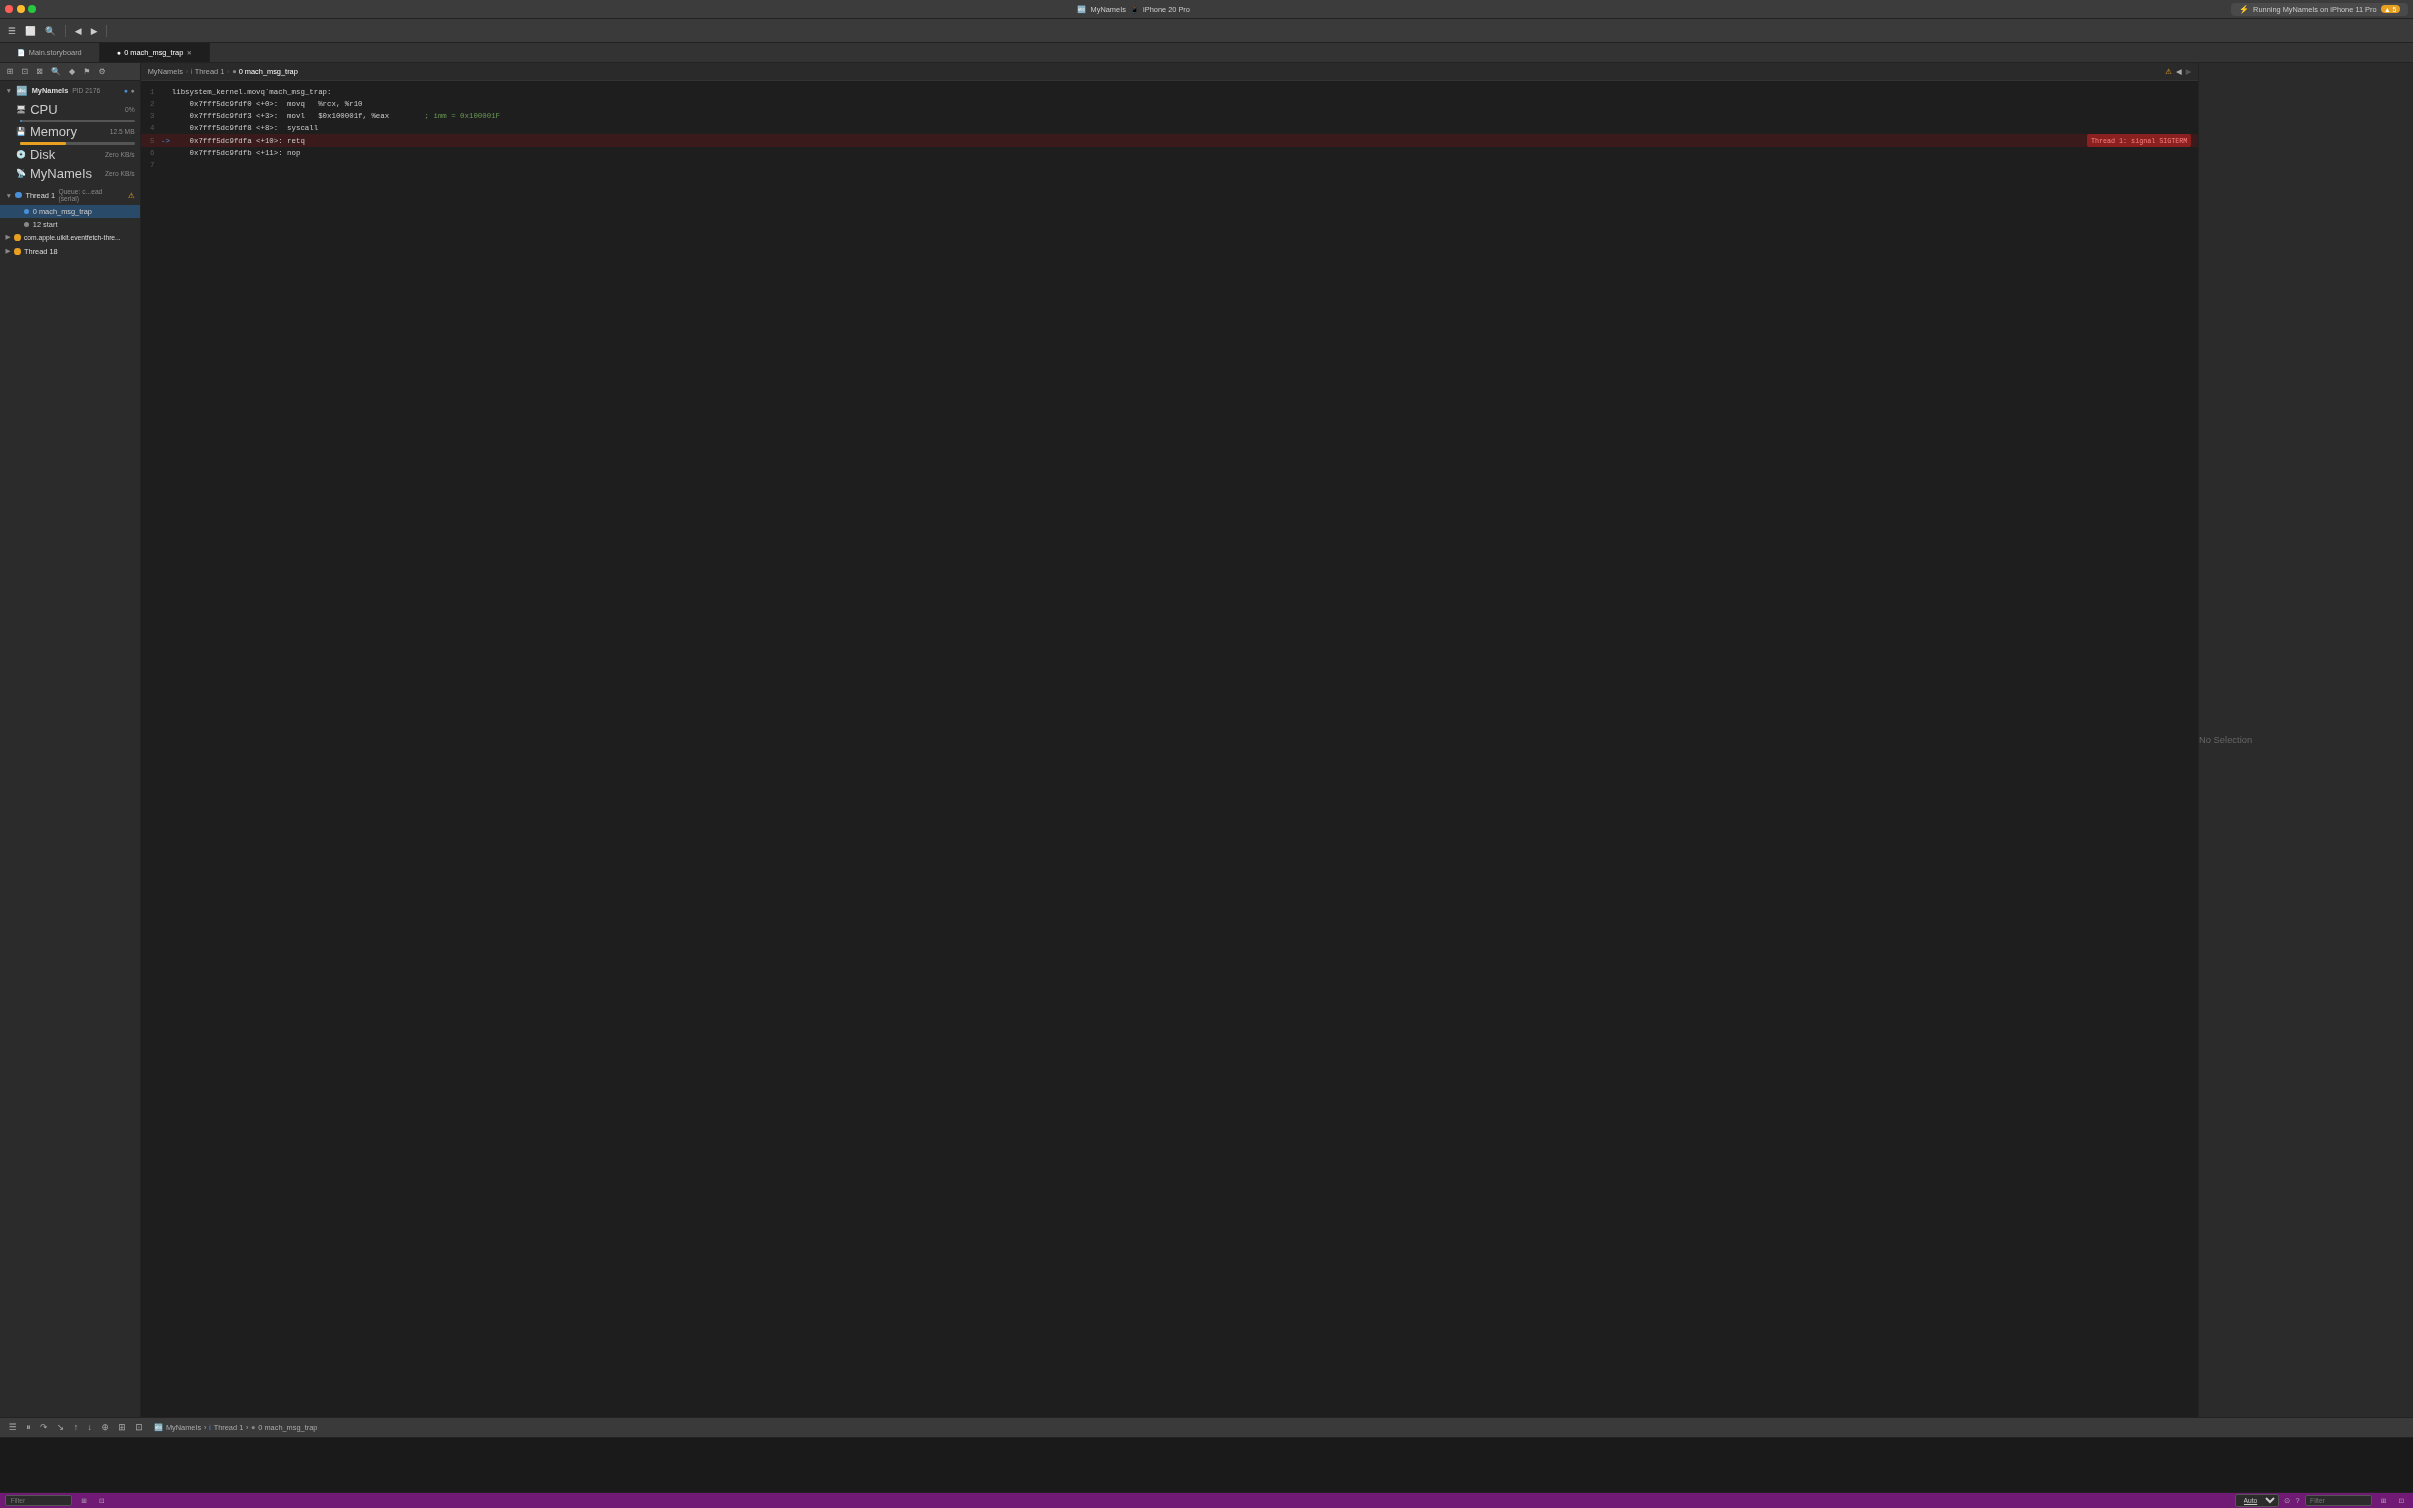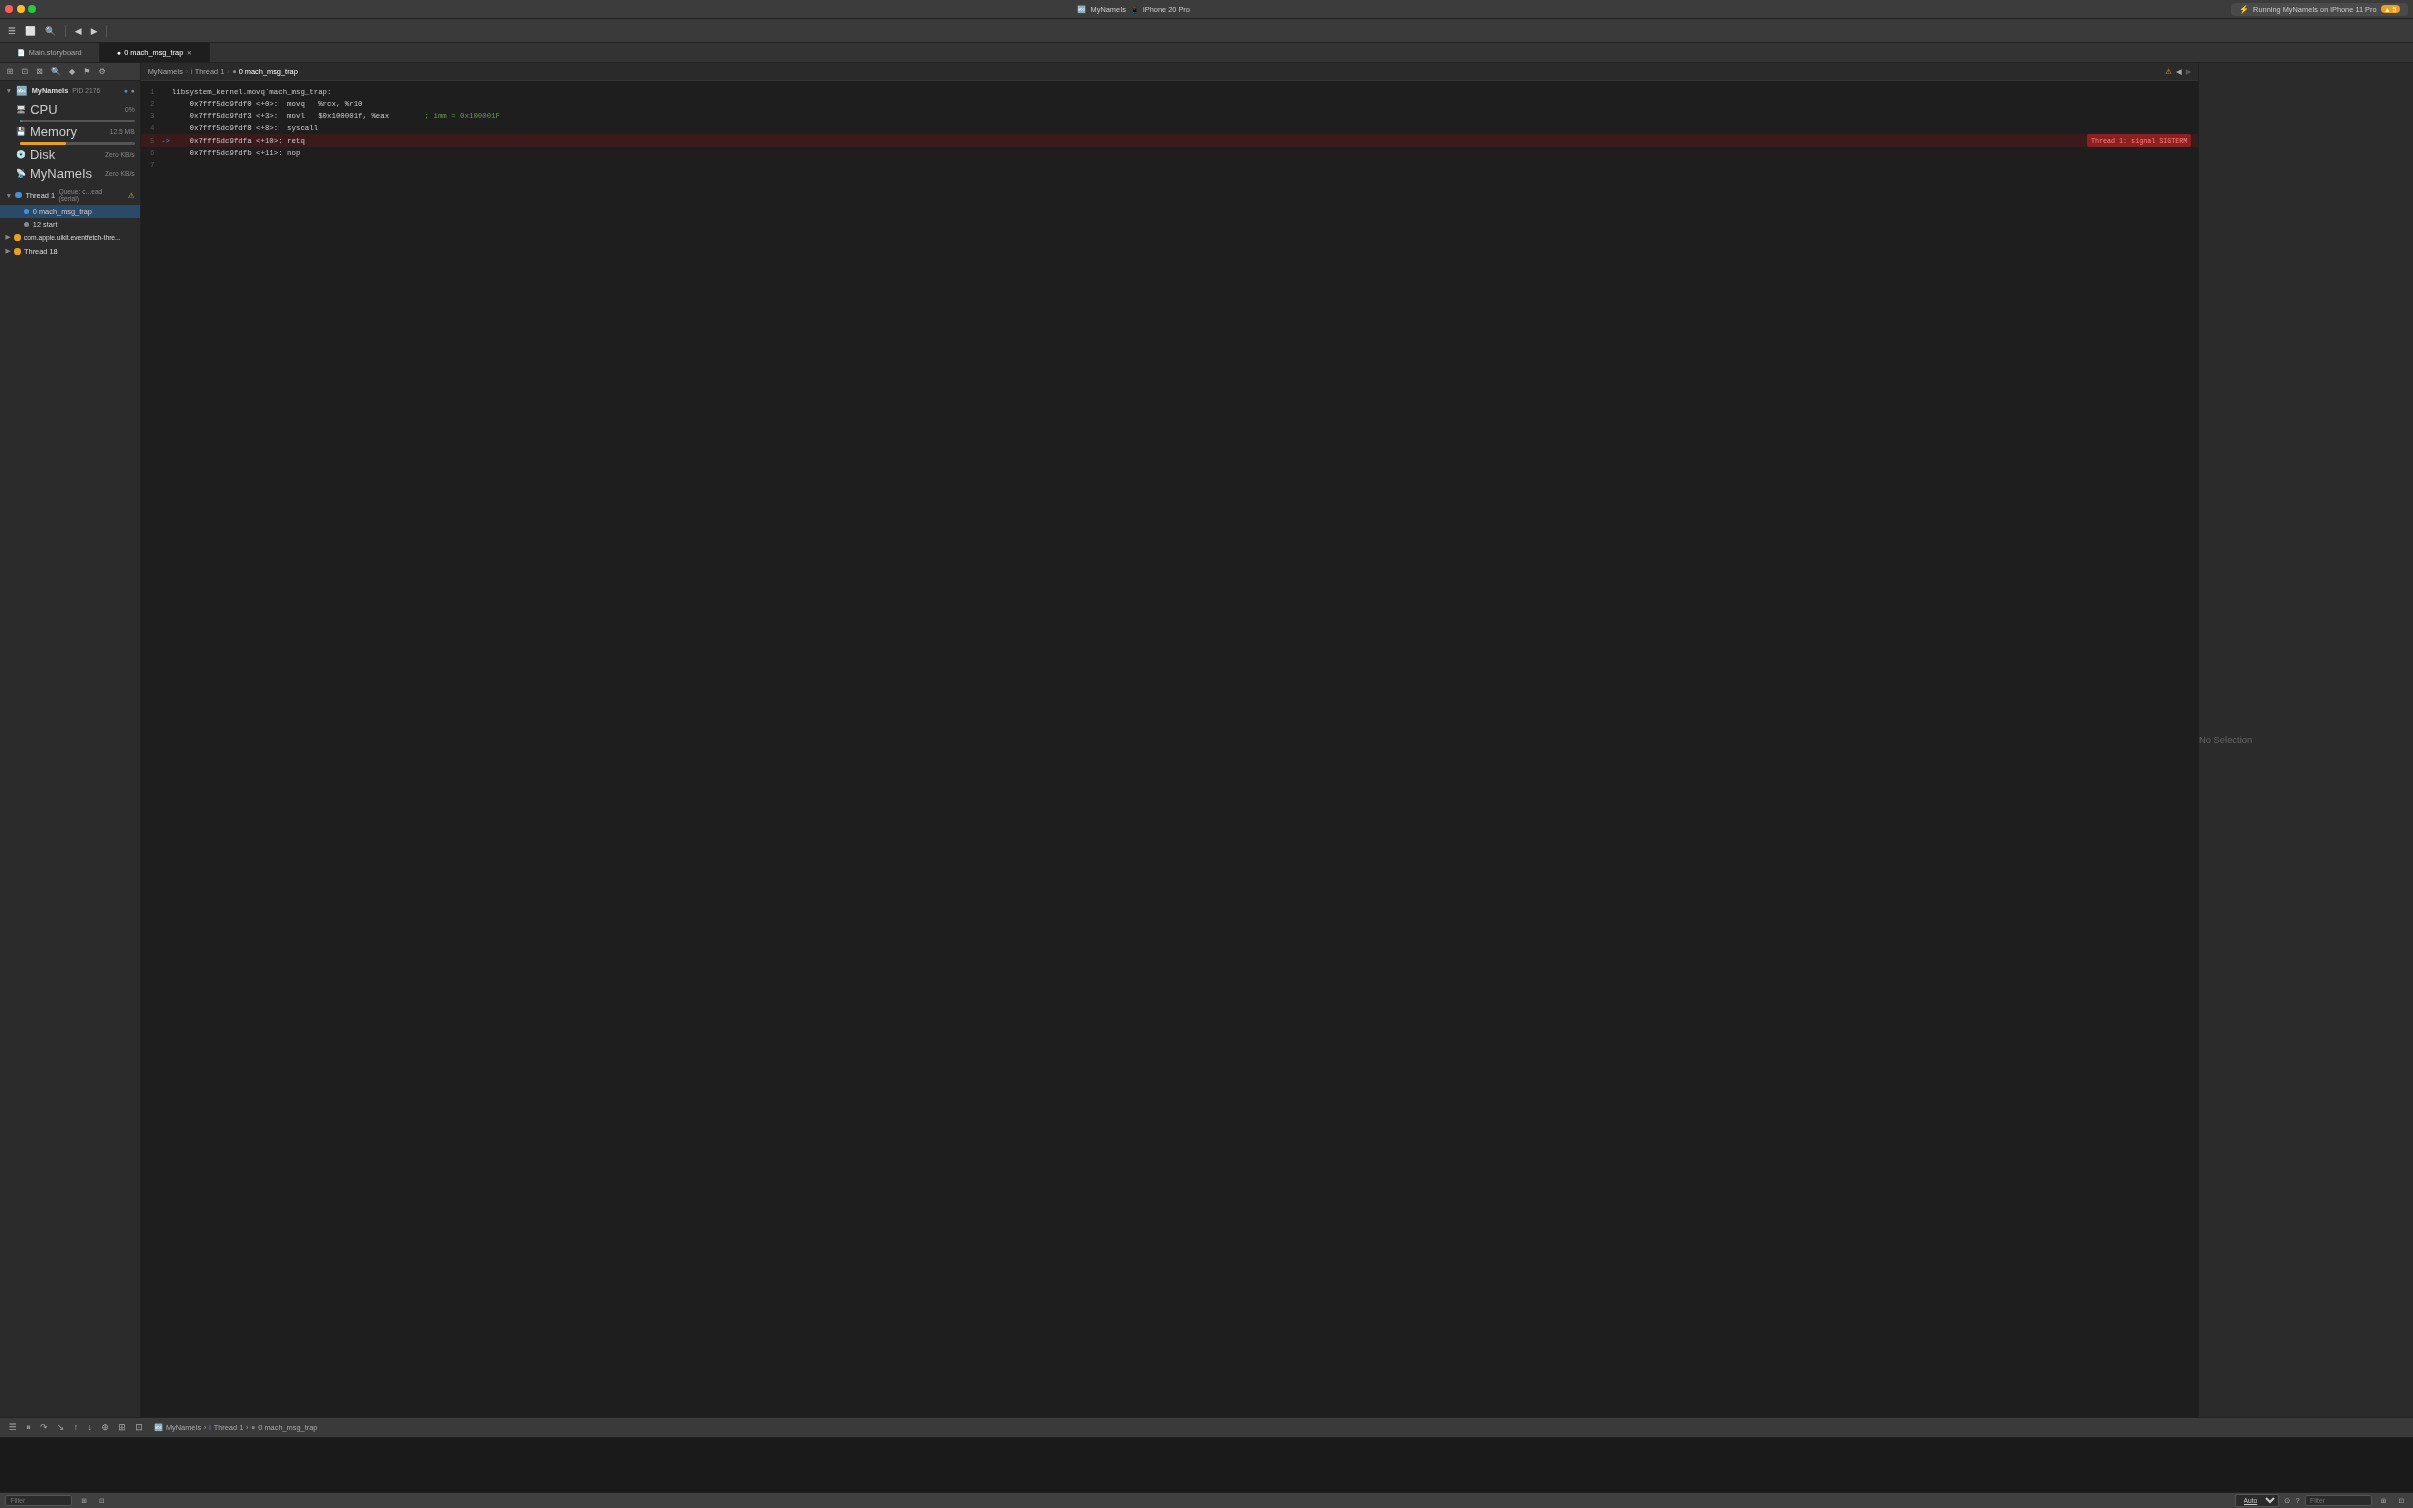--- a/index.html
+++ b/index.html
@@ -380,21 +380,21 @@
     .console-area {
       height: 54px;
       background: #1a1a1a;
       flex-shrink: 0;
     }
 
     
     .status-bar {
       display: flex;
       align-items: center;
-      background: #404040;
+      background: #701a75;
       border-top: 0.7px solid #222;
       height: 16px;
       padding: 0 5.4px;
       gap: 5.4px;
     }
     .filter-input {
       background: #2b2b2b;
       border: 0.7px solid #555;
       border-radius: 2px;
       color: #ccc;

